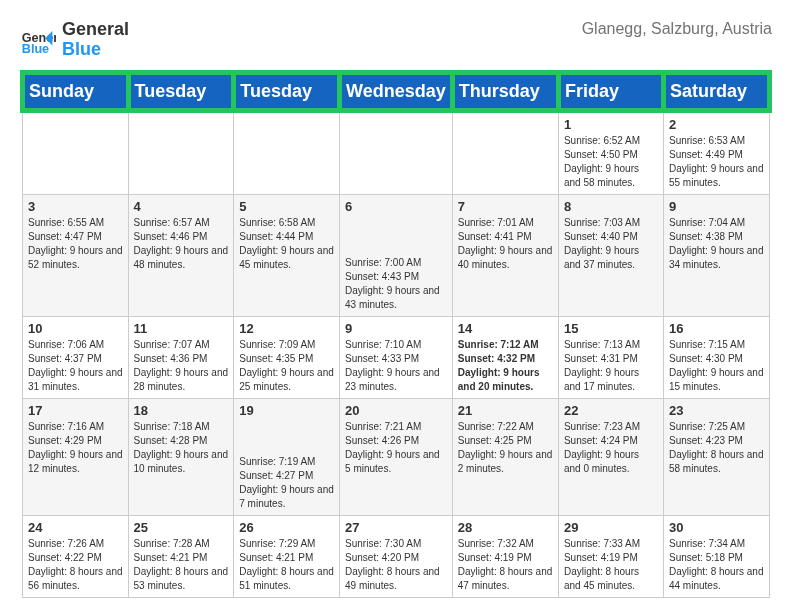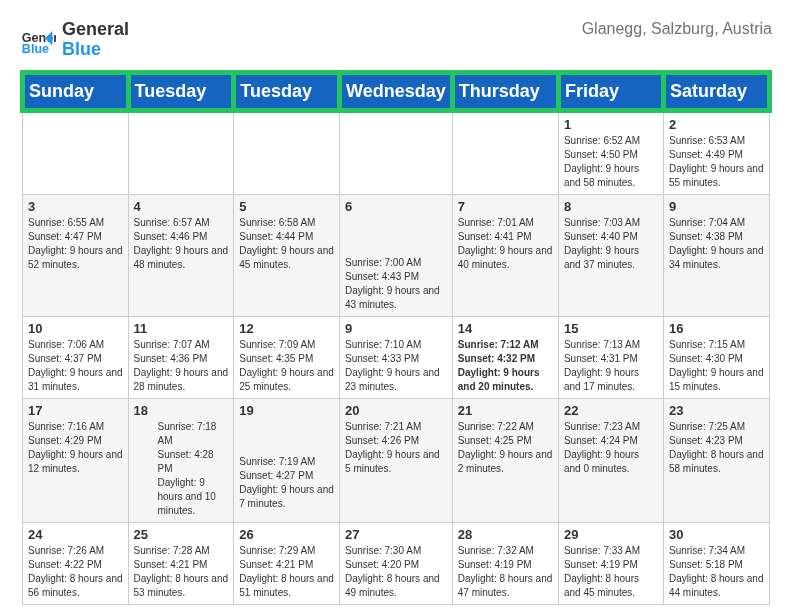--- a/index.html
+++ b/index.html
@@ -235,21 +235,21 @@
       </tr>
       <tr>
         <td>
           <span class="day-num">17</span>
           <div class="day-info" style="white-space: pre-line;">Sunrise: 7:16 AM
 Sunset: 4:29 PM
 Daylight: 9 hours and 12 minutes.</div>
         </td>
         <td>
           <span class="day-num">18</span>
-          <div class="day-info" style="white-space: pre-line; margin-left: 24px;">Sunrise: 7:18 AM
+          <div class="day-info" style="white-space: pre-line;">Sunrise: 7:18 AM
 Sunset: 4:28 PM
 Daylight: 9 hours and 10 minutes.</div>
         </td>
         <td>
           <span class="day-num">19</span>
           <div class="day-info" style="white-space: pre-line; margin-top: 37px;">Sunrise: 7:19 AM
 Sunset: 4:27 PM
 Daylight: 9 hours and 7 minutes.</div>
         </td>
         <td>

